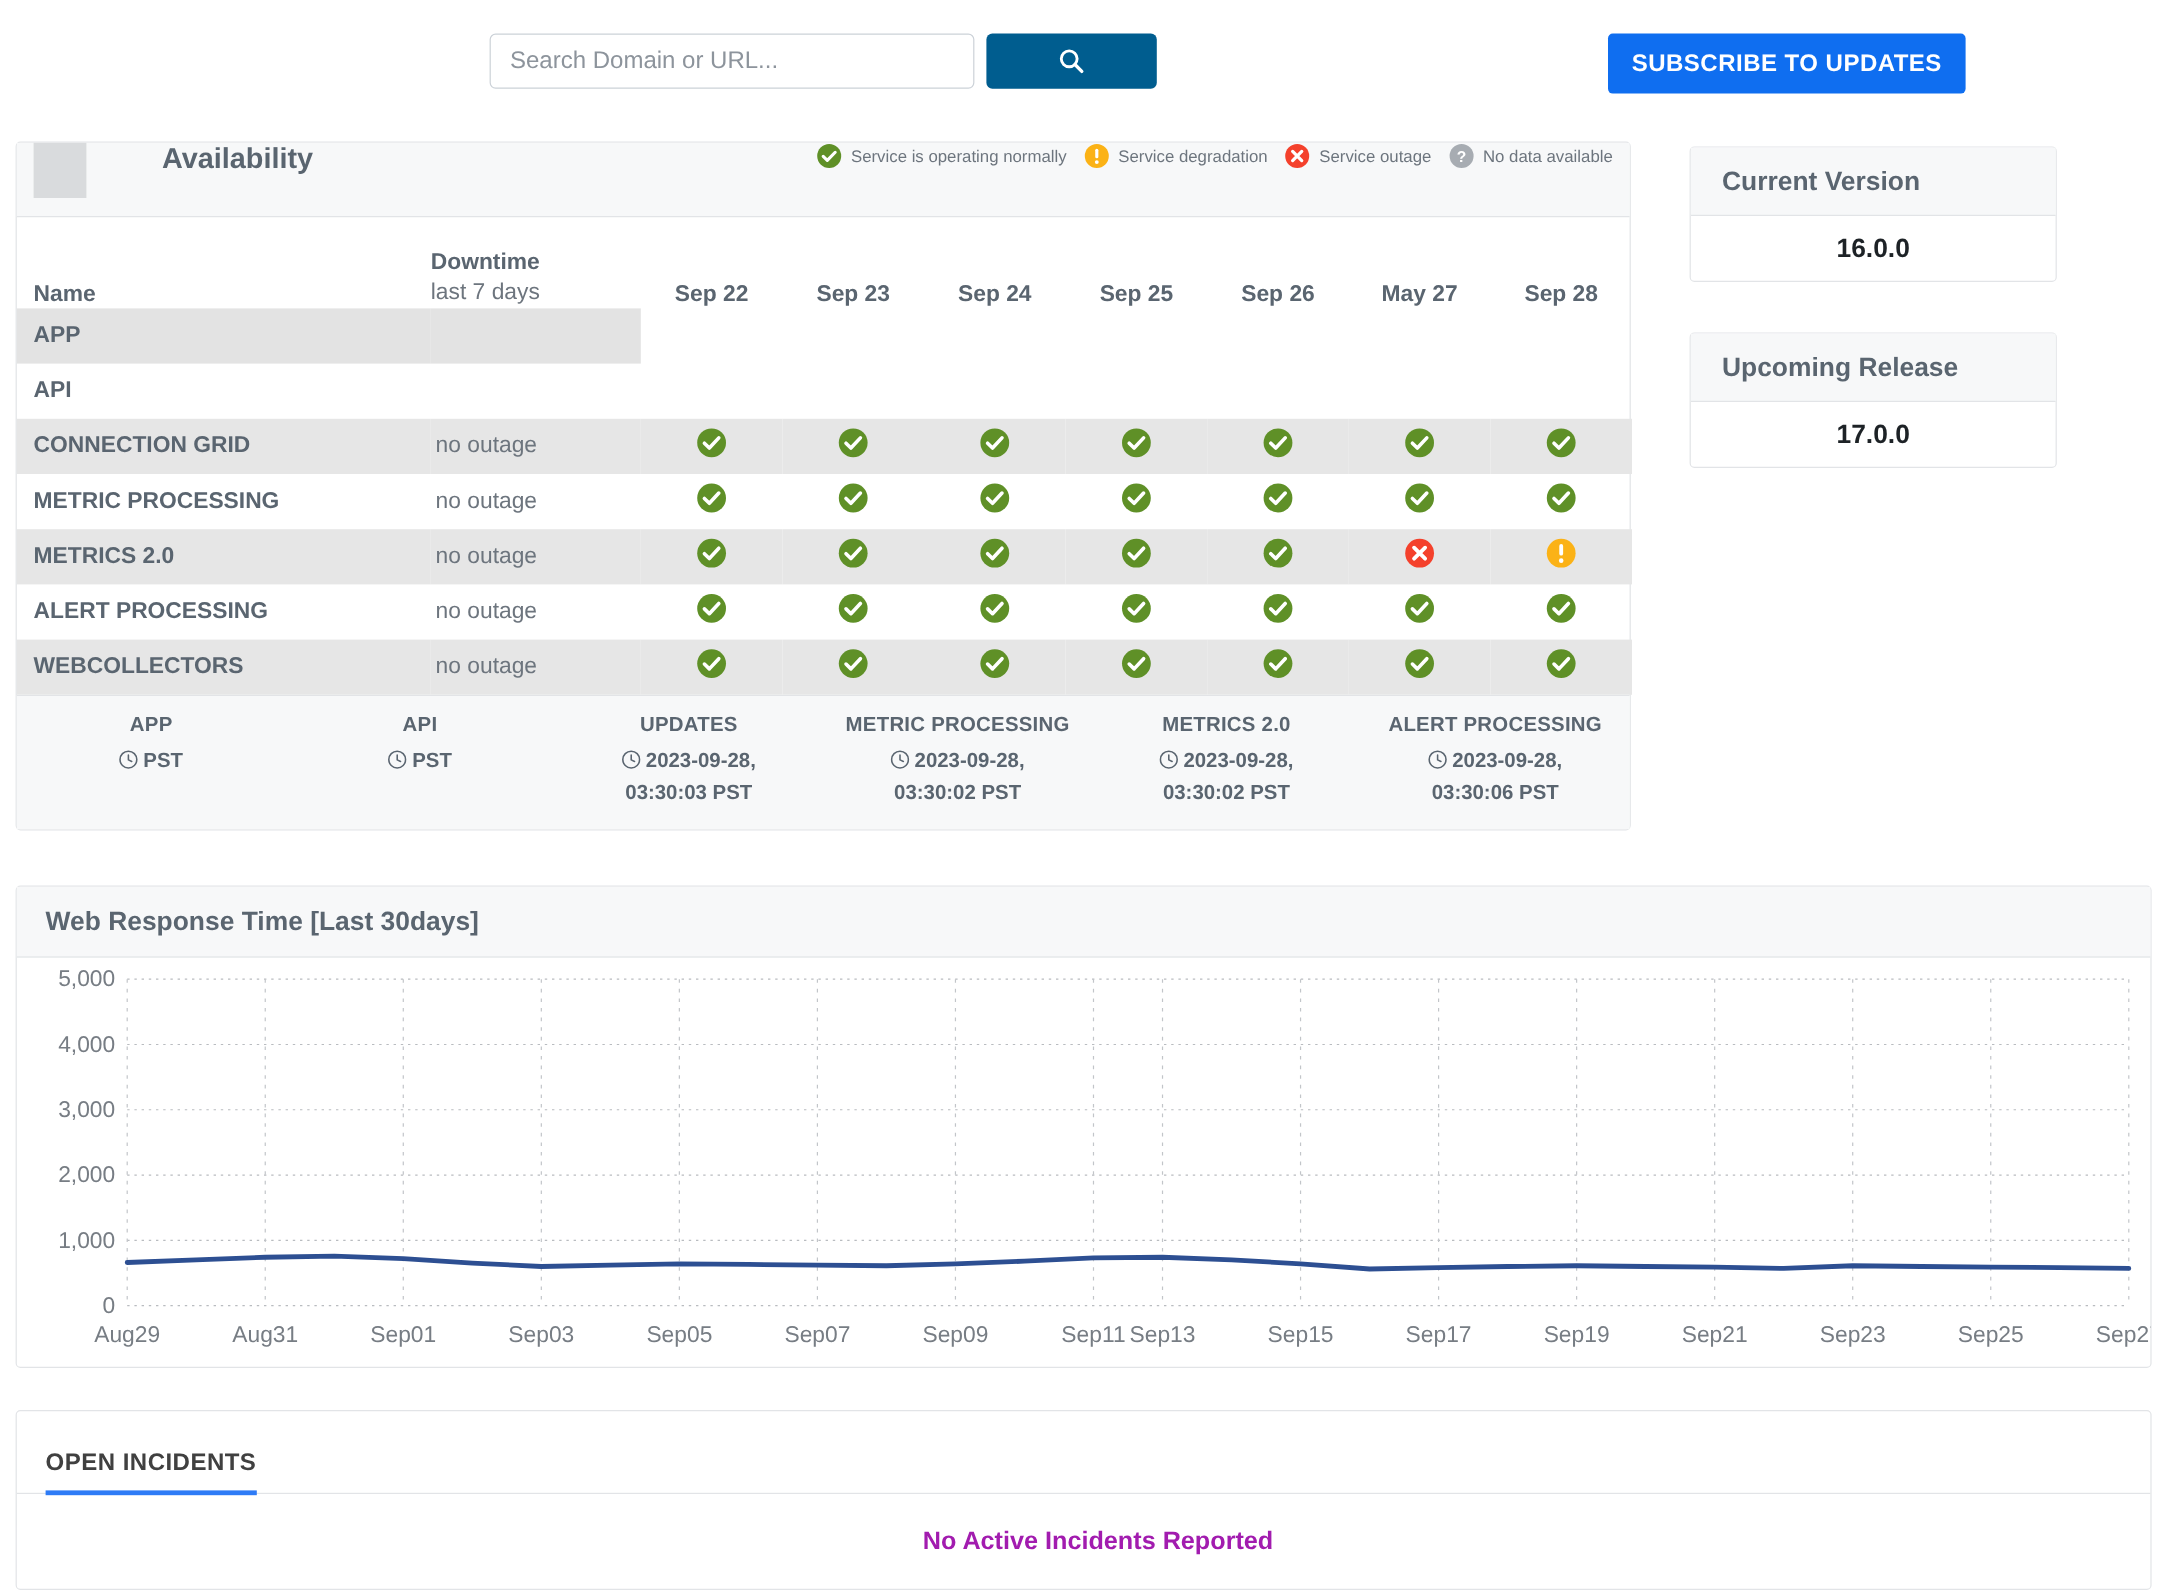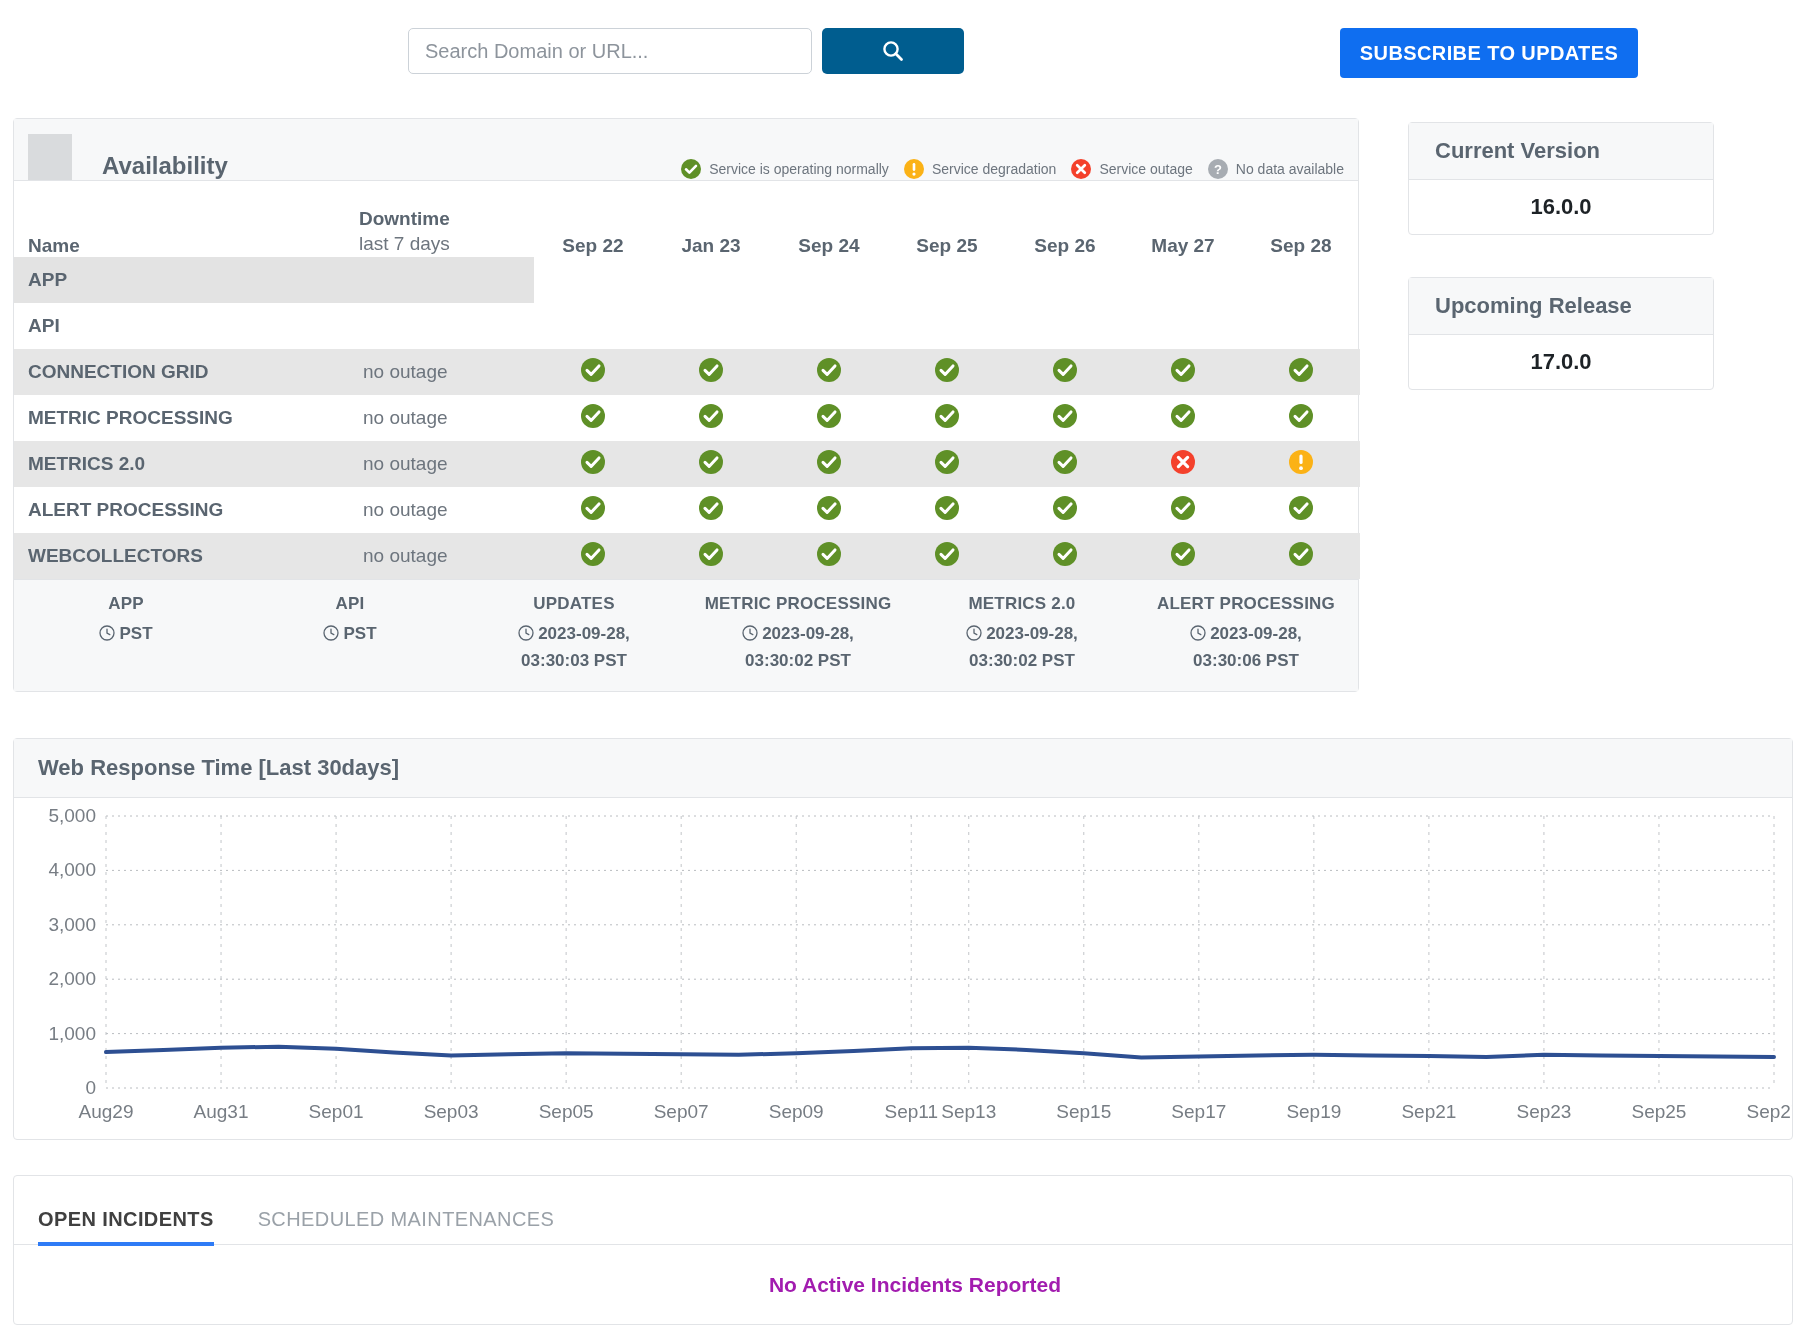--- a/index.html
+++ b/index.html
@@ -37,21 +37,21 @@
   }
 
   
   .avail-card {
     position: absolute; left: 13px; top: 118px; width: 1346px;
     border: 1px solid #e2e4e7; border-radius: 4px; background: #fff;
     box-sizing: border-box;
   }
   .avail-head {
     height: 62px; background: #f7f8f9; border-bottom: 1px solid #e2e4e7;
-    display: flex; align-items: flex-end; padding: 0 14px; box-sizing: border-box;
+    display: flex; align-items: flex-start; padding: 0 14px; box-sizing: border-box; gap: 33px;
   }
   .logo-box { width: 44px; height: 46px; background: #d9dbdd; }
   .avail-title {
     margin-left: 30px; font-size: 24px; font-weight: 700; color: #5a6570;
   }
   .legend { margin-left: auto; display: flex; align-items: center; gap: 0; }
   .legend-item { display: flex; align-items: center; margin-left: 14px; }
   .legend-item span.lbl { font-size: 14px; color: #6d757e; margin-left: 7px; }
 
   .ico { width: 22px; height: 22px; display: inline-block; border-radius: 50%;
@@ -217,21 +217,21 @@
       <thead>
         <tr>
           <th style="padding-left:14px">Name</th>
           <th>
             <div class="downhdr">
               <div>Downtime</div>
               <div class="sub">last 7 days</div>
             </div>
           </th>
           <th class="center">Sep 22</th>
-          <th class="center">Jan 23</th>
+          <th class="center">Sep 23</th>
           <th class="center">Sep 24</th>
           <th class="center">Sep 25</th>
           <th class="center">Sep 26</th>
           <th class="center">May 27</th>
           <th class="center">Sep 28</th>
         </tr>
       </thead>
       <tbody id="avail-body">
           <tr class="group group-shaded">
             <td class="nm">APP</td>
@@ -523,18 +523,17 @@
           <line x1="1760" y1="18" x2="1760" y2="290" stroke="#c2c5c9" stroke-width="1" stroke-dasharray="3,5"></line>
           <text x="1760" y="320" text-anchor="middle" font-size="19" fill="#777d84" font-family="Liberation Sans, sans-serif">Sep27</text>
           <path d="M92.0 254.1 L149.5 251.9 L207.0 249.7 L264.6 248.7 L322.1 250.8 L379.6 254.6 L437.1 257.4 L494.6 256.3 L552.1 255.2 L609.7 255.7 L667.2 256.3 L724.7 256.8 L782.2 255.2 L839.7 253.0 L897.2 250.3 L954.8 249.7 L1012.3 251.9 L1069.8 255.2 L1127.3 259.5 L1184.8 258.4 L1242.3 257.4 L1299.9 256.8 L1357.4 257.4 L1414.9 257.9 L1472.4 259.0 L1529.9 256.8 L1587.4 257.4 L1645.0 257.9 L1702.5 258.4 L1760.0 259.0" fill="none" stroke="#2d4f92" stroke-width="4" stroke-linejoin="round" stroke-linecap="round"></path>
         </svg>
     </div>
   </div>
 
   <div class="inc-card">
     <div class="tabs">
       <div class="tab active">OPEN INCIDENTS</div>
-      <div class="tab">SCHEDULED MAINTENANCES</div>
     </div>
     <div class="inc-body">No Active Incidents Reported</div>
   </div>
 
 </div>
 
 </body></html>

